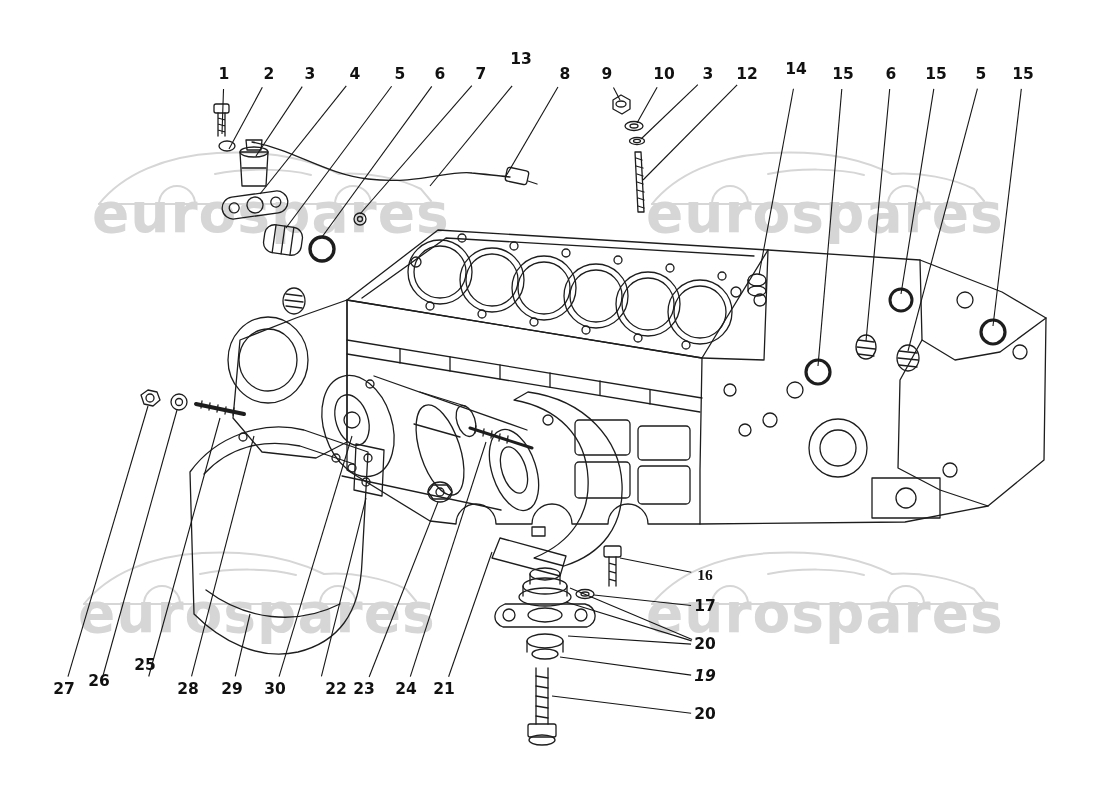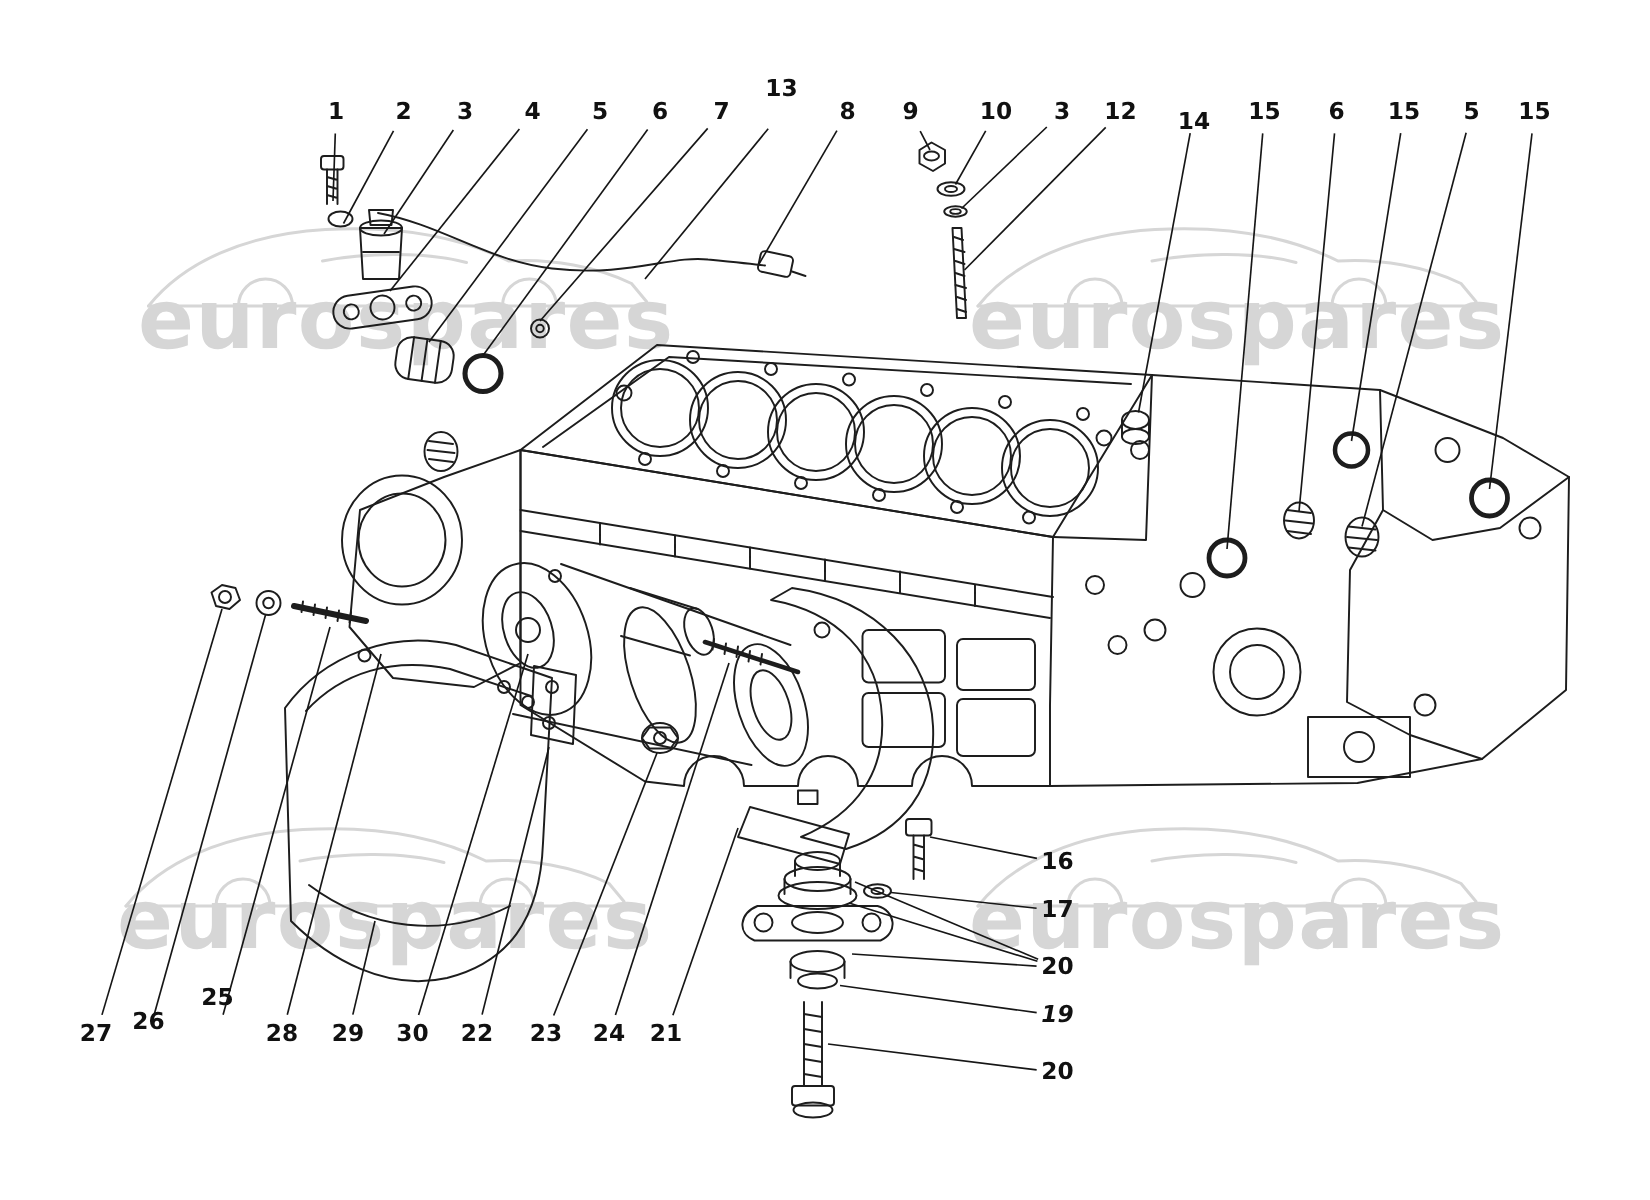--- a/index.html
+++ b/index.html
@@ -323,36 +323,36 @@
       <span class="callout" style="left: 355px; top: 75px;">4</span>
       <span class="callout" style="left: 400px; top: 75px;">5</span>
       <span class="callout" style="left: 440px; top: 75px;">6</span>
       <span class="callout" style="left: 481px; top: 75px;">7</span>
       <span class="callout" style="left: 521px; top: 60px;">13</span>
       <span class="callout" style="left: 565px; top: 75px;">8</span>
       <span class="callout" style="left: 607px; top: 75px;">9</span>
       <span class="callout" style="left: 664px; top: 75px;">10</span>
       <span class="callout" style="left: 708px; top: 75px;">3</span>
       <span class="callout" style="left: 747px; top: 75px;">12</span>
-      <span class="callout" style="left: 796px; top: 82px;">14</span>
+      <span class="callout" style="left: 796px; top: 70px;">14</span>
       <span class="callout" style="left: 843px; top: 75px;">15</span>
       <span class="callout" style="left: 891px; top: 75px;">6</span>
       <span class="callout" style="left: 936px; top: 75px;">15</span>
       <span class="callout" style="left: 981px; top: 75px;">5</span>
       <span class="callout" style="left: 1023px; top: 75px;">15</span>
       <span class="callout" style="left: 64px; top: 690px;">27</span>
       <span class="callout" style="left: 99px; top: 682px;">26</span>
       <span class="callout" style="left: 145px; top: 666px;">25</span>
       <span class="callout" style="left: 188px; top: 690px;">28</span>
       <span class="callout" style="left: 232px; top: 690px;">29</span>
       <span class="callout" style="left: 275px; top: 690px;">30</span>
-      <span class="callout" style="left: 318px; top: 690px; text-align: center;">22</span>
+      <span class="callout" style="left: 336px; top: 690px; text-align: center;">22</span>
       <span class="callout" style="left: 364px; top: 690px;">23</span>
       <span class="callout" style="left: 406px; top: 690px;">24</span>
       <span class="callout" style="left: 444px; top: 690px;">21</span>
-      <span class="callout" style="left: 705px; top: 575px;">16</span>
+      <span class="callout" style="left: 705px; top: 575px; font-family: Liberation Serif, serif;">16</span>
       <span class="callout" style="left: 705px; top: 607px;">17</span>
       <span class="callout" style="left: 705px; top: 645px;">20</span>
       <span class="callout" style="left: 705px; top: 677px; font-style: italic;">19</span>
       <span class="callout" style="left: 705px; top: 715px;">20</span>
     </div>
 
 </div>
 
 </body></html>

